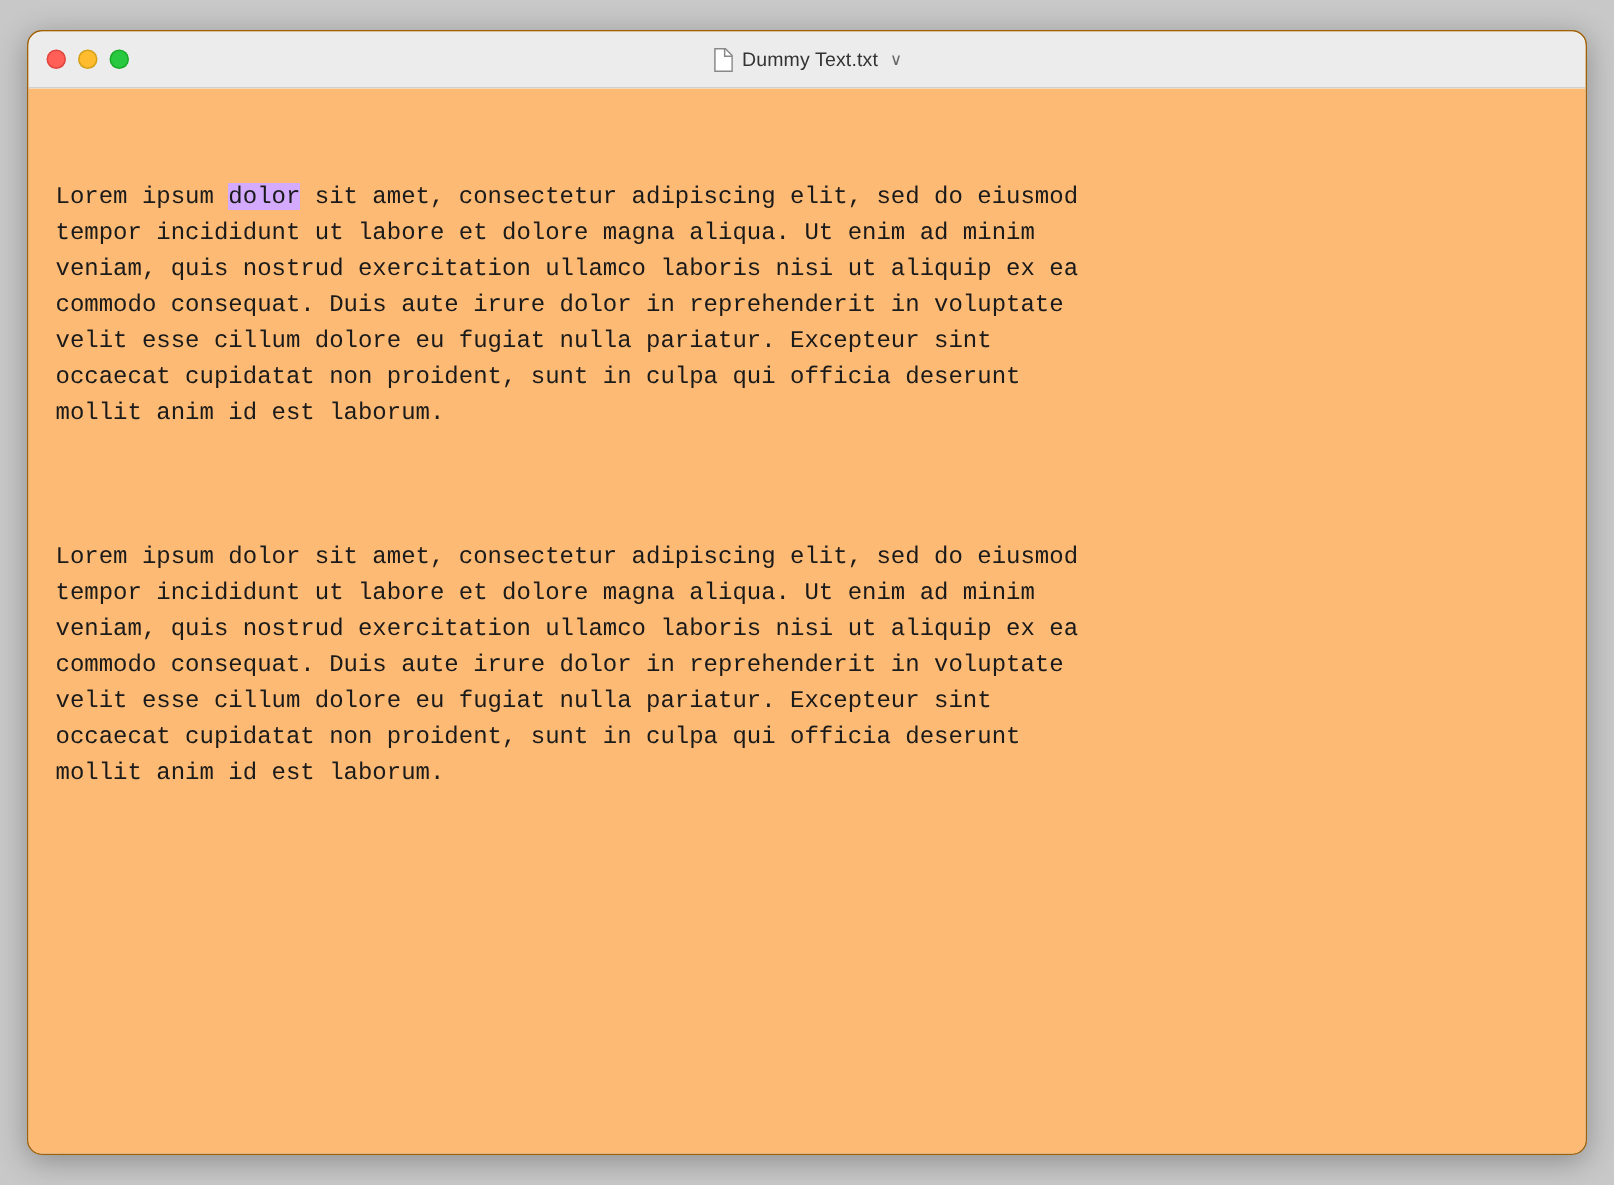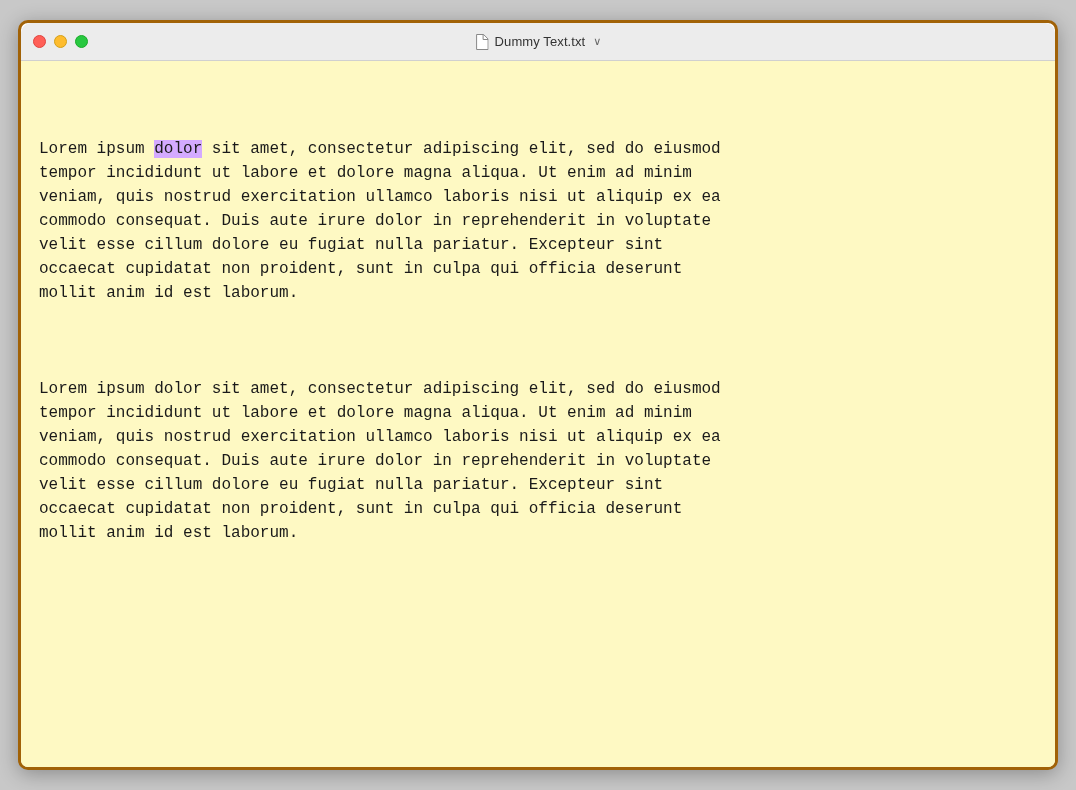--- a/index.html
+++ b/index.html
@@ -20,21 +20,21 @@
 
     .window {
       width: 1040px;
       height: 750px;
       background: #ffffff;
       border-radius: 10px;
       box-shadow: 0 4px 20px rgba(0,0,0,0.3);
       display: flex;
       flex-direction: column;
       overflow: hidden;
-      border: 3px solid #a16207;
+      border: 1px solid #a16207;
     }
 
     .titlebar {
       height: 38px;
       background: #ececec;
       border-bottom: 1px solid #d0d0d0;
       display: flex;
       align-items: center;
       padding: 0 12px;
       position: relative;
@@ -98,23 +98,23 @@
     }
 
     .title-chevron {
       font-size: 11px;
       color: #666666;
       margin-left: 2px;
     }
 
     .content {
       flex: 1;
-      padding: 28px 18px;
+      padding: 12px 18px;
       overflow-y: auto;
-      background: #fef9c3;
+      background: #fdba74;
     }
 
     .text-content {
       font-family: 'Courier New', Courier, monospace;
       font-size: 16px;
       line-height: 1.5;
       color: #1a1a1a;
       white-space: pre-wrap;
       word-wrap: break-word;
     }

